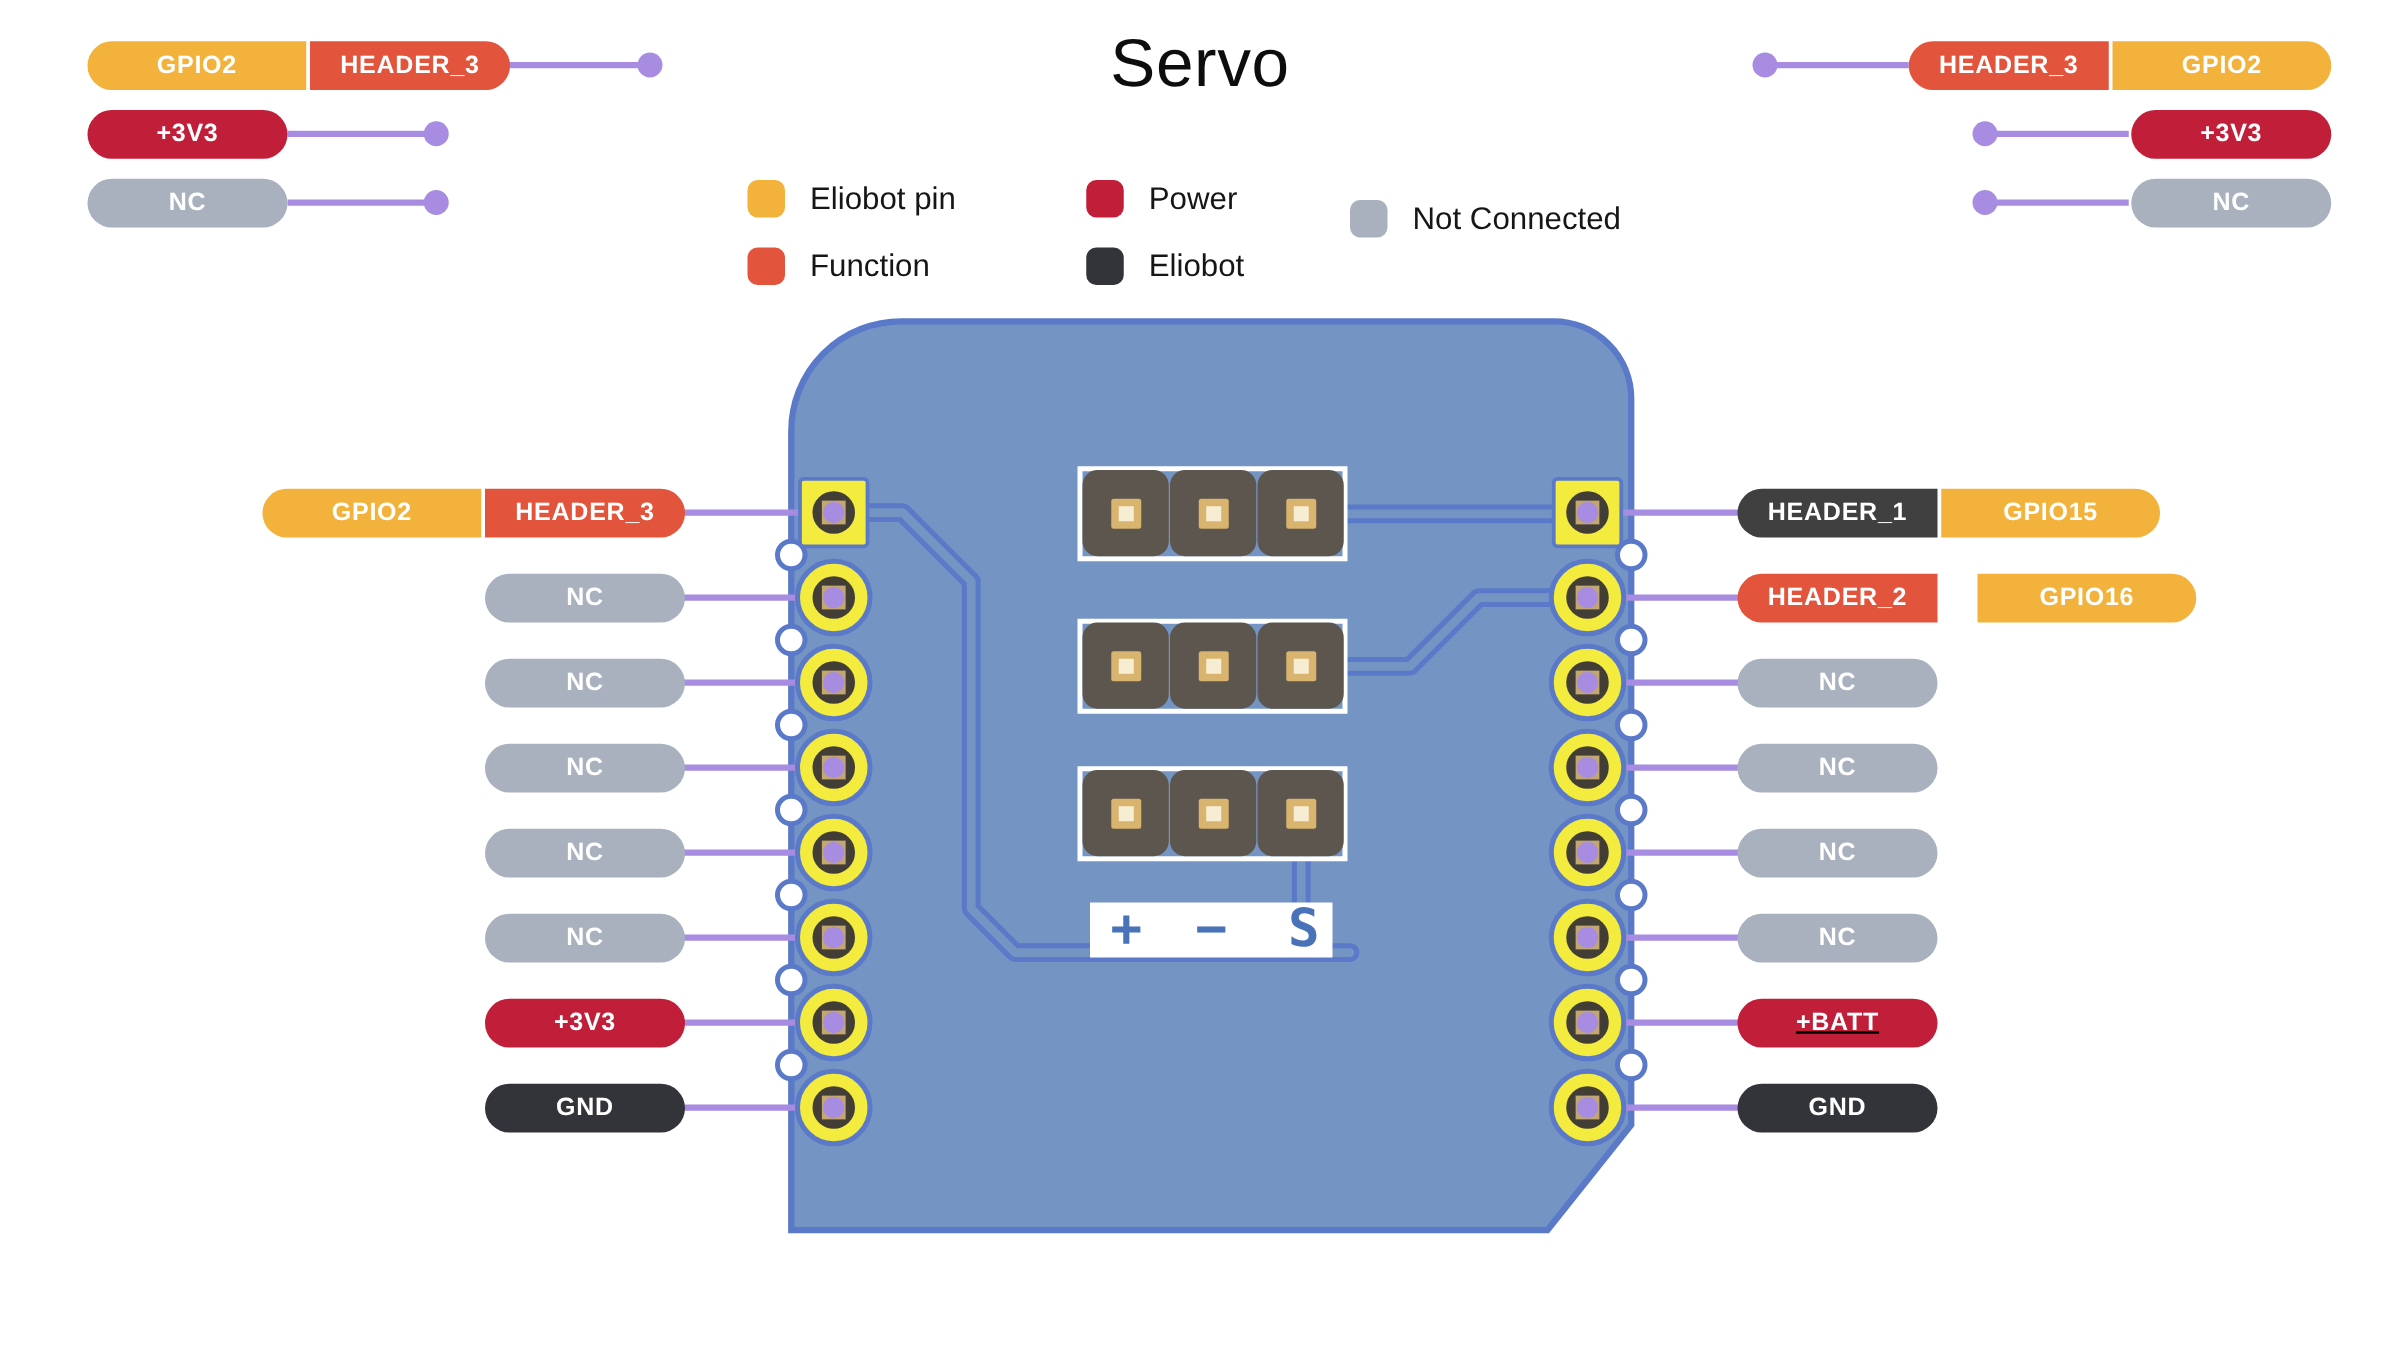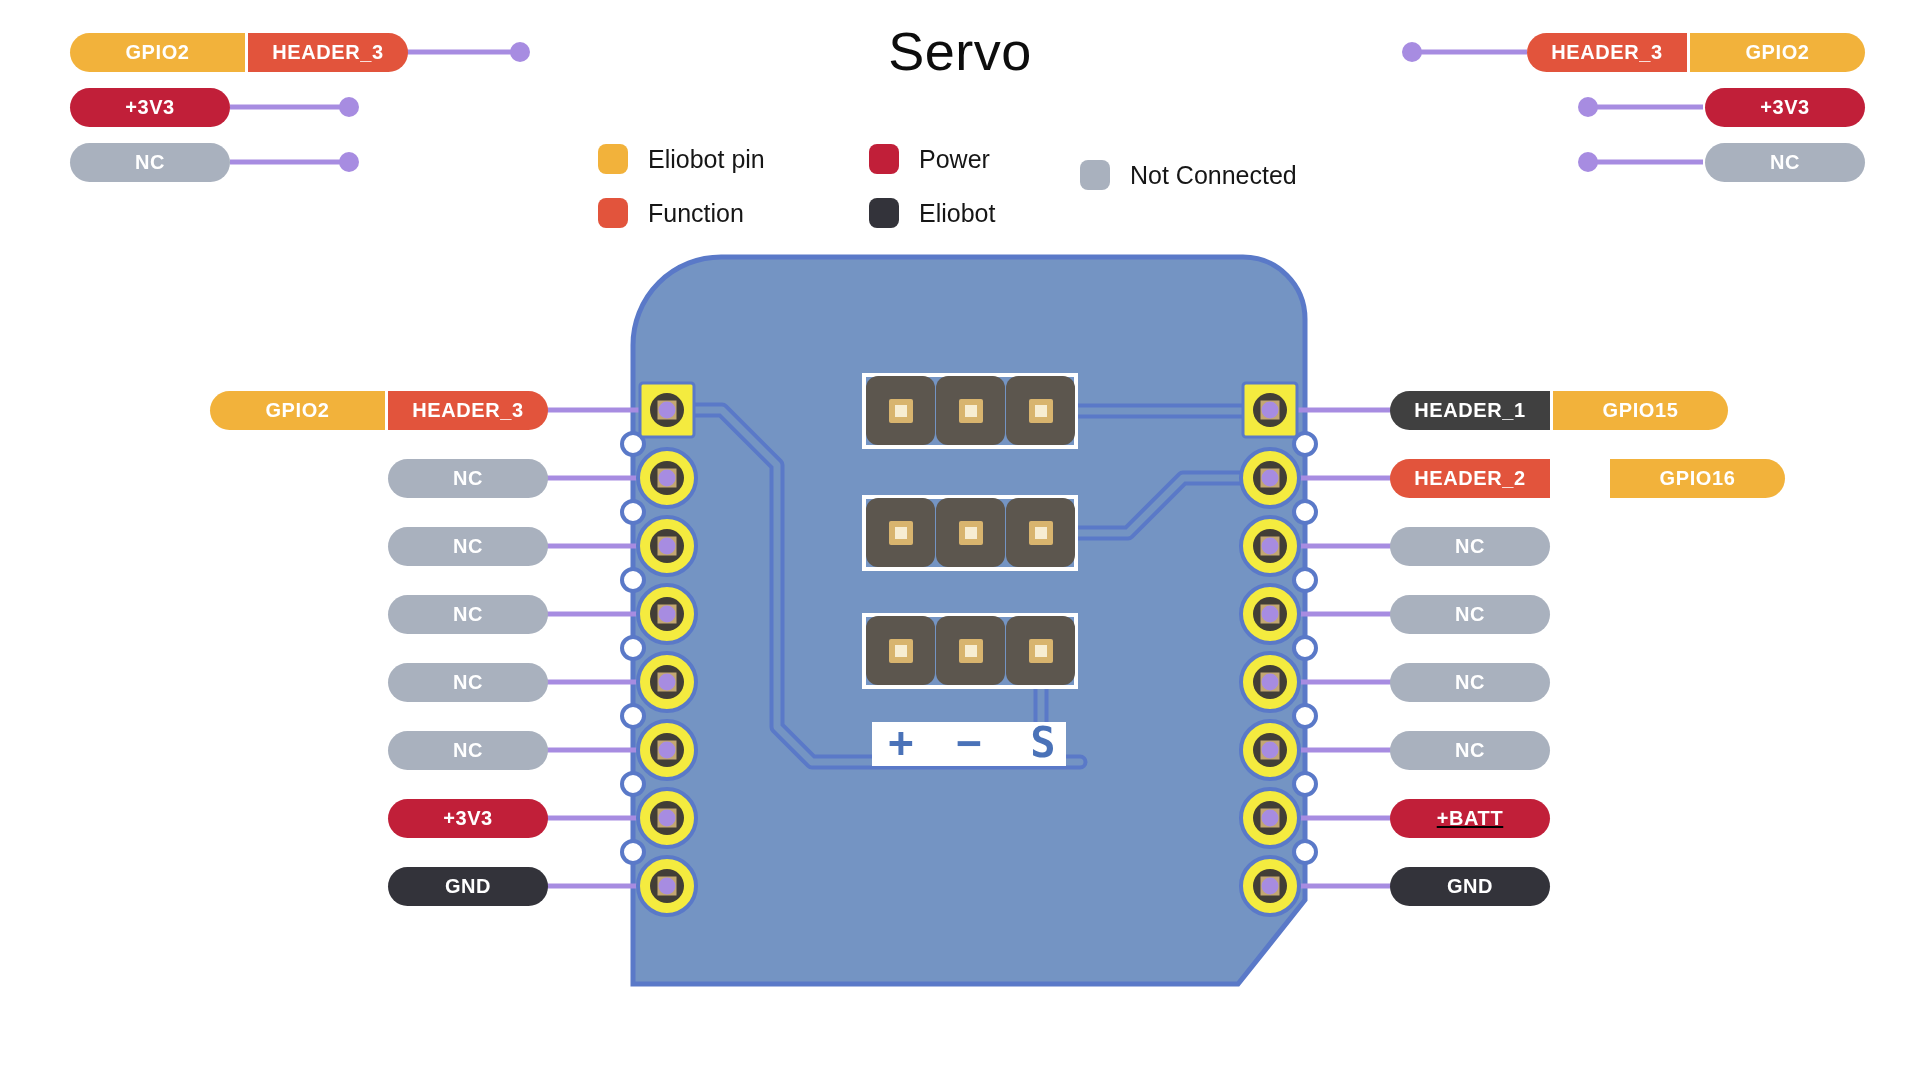--- a/index.html
+++ b/index.html
@@ -325,21 +325,21 @@
         <span class="seg single" style="background: rgb(51, 51, 58); width: 160px;">GND</span>
       </div>
     </div>
   <div id="pins-right">
       <div class="pill" style="top: 390.5px; left: 1390px;">
         <span class="seg first" style="background: #404040; width: 160px;">HEADER_1</span>
         <span class="seg last" style="background: rgb(242, 178, 59); width: 175px;">GPIO15</span>
       </div>
       <div class="pill" style="top: 458.5px; left: 1390px; gap: 32px;">
         <span class="seg first" style="background: rgb(226, 84, 60); width: 160px;">HEADER_2</span>
-        <span class="seg last" style="background: rgb(242, 178, 59); width: 175px; margin-left: 28px;">GPIO16</span>
+        <span class="seg last" style="background: rgb(242, 178, 59); width: 175px;">GPIO16</span>
       </div>
       <div class="pill" style="top: 526.5px; left: 1390px;">
         <span class="seg single" style="background: rgb(169, 177, 190); width: 160px;">NC</span>
       </div>
       <div class="pill" style="top: 594.5px; left: 1390px;">
         <span class="seg single" style="background: rgb(169, 177, 190); width: 160px;">NC</span>
       </div>
       <div class="pill" style="top: 662.5px; left: 1390px;">
         <span class="seg single" style="background: rgb(169, 177, 190); width: 160px;">NC</span>
       </div>

